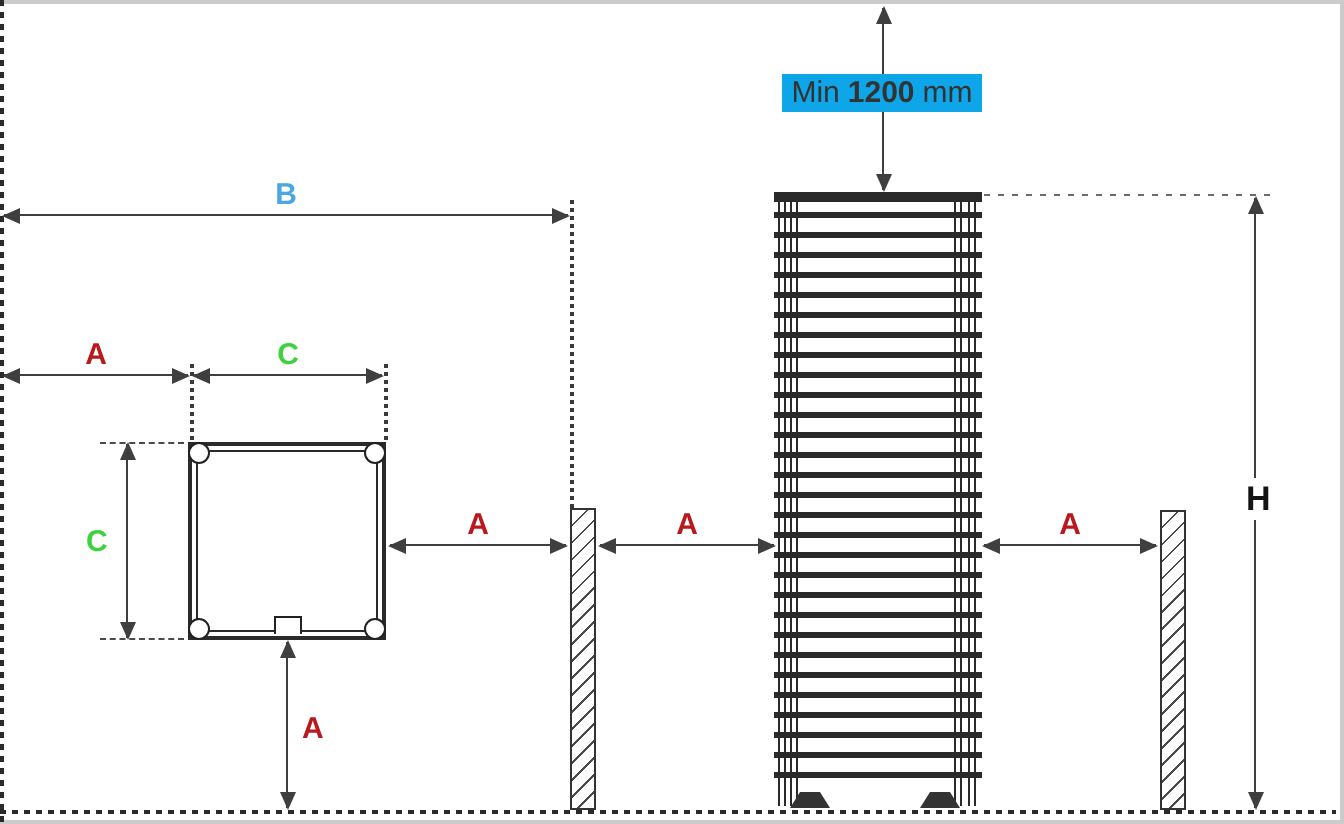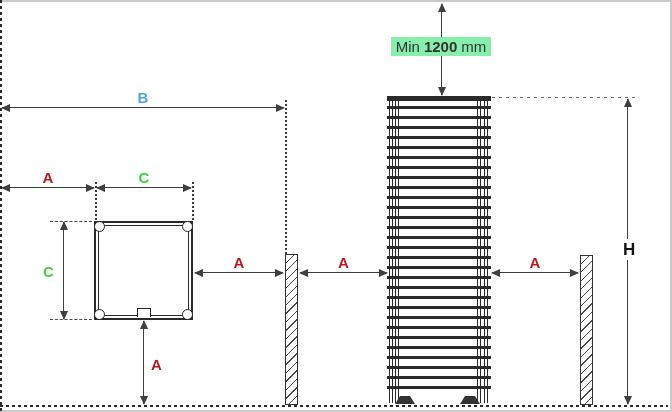--- a/index.html
+++ b/index.html
@@ -24,21 +24,21 @@
   .arr.u{top:-1px;left:-3px;border-left:4px solid transparent;border-right:4px solid transparent;border-bottom:9px solid var(--line);}
   .arr.d{bottom:-1px;left:-3px;border-left:4px solid transparent;border-right:4px solid transparent;border-top:9px solid var(--line);}
   .dlabel{position:absolute;font-weight:bold;font-size:15px;line-height:1;}
   .cx{left:50%;transform:translateX(-50%);top:-17px;}
   .col-a{color:var(--a);} .col-b{color:var(--b);} .col-c{color:var(--c);}
   .hlabel{left:-7px;top:140px;background:#fff;padding:2px 3px;color:var(--h);font-size:17px;}
   
   .ext{width:0;border-left:2px dotted #3a3a3a;}
   .extdash{height:0;border-top:1px dashed #4a4a4a;}
   
-  .mintext{position:absolute;left:-50px;top:33px;width:100px;text-align:center;background:#86efac;
+  .mintext{position:absolute;left:-50px;top:33px;width:100px;text-align:center;background:#0ea5e9;
     font-size:15px;color:var(--text);white-space:nowrap;padding:1px 0;}
   .min-pre{margin-right:4px;} .min-val{font-weight:700;margin-right:4px;}
   
   .sq-outer{position:absolute;left:0;top:0;width:99px;height:99px;border:2px solid #2a2a2a;box-sizing:border-box;}
   .sq-inner{position:absolute;left:4px;top:4px;width:91px;height:91px;border:1px solid #2a2a2a;box-sizing:border-box;}
   .corner{position:absolute;width:11px;height:11px;border:1.5px solid #222;border-radius:50%;background:#fff;box-sizing:border-box;}
   .notch{position:absolute;left:43px;top:87px;width:14px;height:9px;background:#fff;border:1px solid #222;border-bottom:none;box-sizing:border-box;}
   
   .wall{background-color:#fff;border:1px solid #333;box-sizing:border-box;
     background-image:repeating-linear-gradient(135deg,transparent 0 5px,#4a4a4a 5px 6px);}

